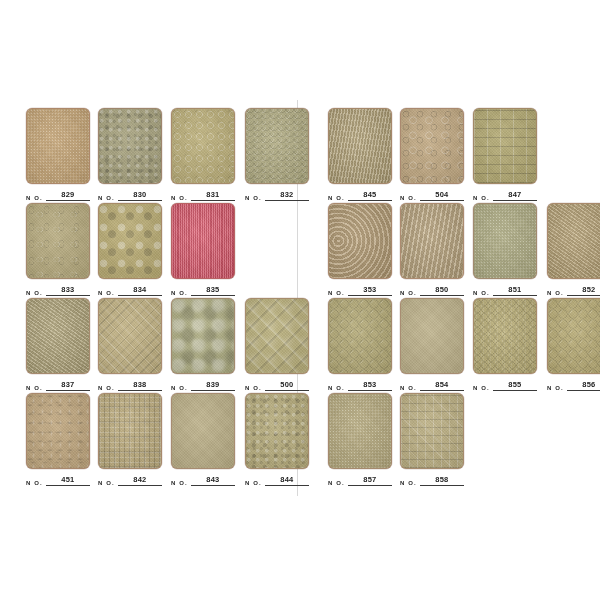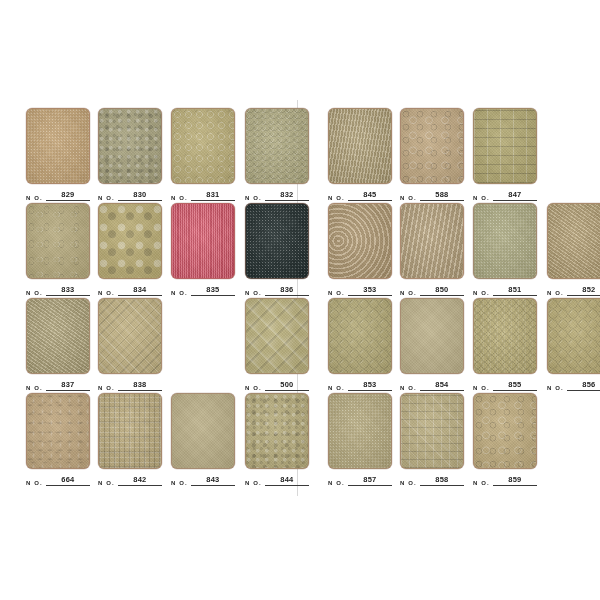--- a/index.html
+++ b/index.html
@@ -278,31 +278,20 @@
           <div class="swatch p-vstripe" style="background-color: rgb(228, 86, 107);">
             <div class="tex"></div>
             <div class="grain"></div>
             <div class="vign"></div>
           </div>
           <div class="caption">
             <span class="cap-no">N O.</span>
             <span class="cap-line">835</span>
           </div>
         </div>
-        <div class="cell c3">
-          <div class="swatch p-fine-dot" style="background-color: rgb(31, 43, 43);">
-            <div class="tex"></div>
-            <div class="grain"></div>
-            <div class="vign"></div>
-          </div>
-          <div class="caption">
-            <span class="cap-no">N O.</span>
-            <span class="cap-line">836</span>
-          </div>
-        </div>
       </div>
       <div class="row">
         <div class="cell c0">
           <div class="swatch p-hatch" style="background-color: rgb(187, 174, 128);">
             <div class="tex"></div>
             <div class="grain"></div>
             <div class="vign"></div>
           </div>
           <div class="caption">
             <span class="cap-no">N O.</span>
@@ -311,20 +300,31 @@
         </div>
         <div class="cell c1">
           <div class="swatch p-diamond" style="background-color: rgb(195, 179, 131);">
             <div class="tex"></div>
             <div class="grain"></div>
             <div class="vign"></div>
           </div>
           <div class="caption">
             <span class="cap-no">N O.</span>
             <span class="cap-line">838</span>
+          </div>
+        </div>
+        <div class="cell c2">
+          <div class="swatch p-blur" style="background-color: rgb(175, 174, 130);">
+            <div class="tex"></div>
+            <div class="grain"></div>
+            <div class="vign"></div>
+          </div>
+          <div class="caption">
+            <span class="cap-no">N O.</span>
+            <span class="cap-line">839</span>
           </div>
         </div>
         <div class="cell c3">
           <div class="swatch p-quilt" style="background-color: rgb(188, 178, 124);">
             <div class="tex"></div>
             <div class="grain"></div>
             <div class="vign"></div>
           </div>
           <div class="caption">
             <span class="cap-no">N O.</span>
@@ -334,21 +334,21 @@
       </div>
       <div class="row">
         <div class="cell c0">
           <div class="swatch p-wormy" style="background-color: rgb(194, 168, 126);">
             <div class="tex"></div>
             <div class="grain"></div>
             <div class="vign"></div>
           </div>
           <div class="caption">
             <span class="cap-no">N O.</span>
-            <span class="cap-line">664</span>
+            <span class="cap-line">451</span>
           </div>
         </div>
         <div class="cell c1">
           <div class="swatch p-plaid" style="background-color: rgb(191, 174, 126);">
             <div class="tex"></div>
             <div class="grain"></div>
             <div class="vign"></div>
           </div>
           <div class="caption">
             <span class="cap-no">N O.</span>
@@ -393,21 +393,21 @@
           </div>
         </div>
         <div class="cell c1">
           <div class="swatch p-curl" style="background-color: rgb(196, 171, 131);">
             <div class="tex"></div>
             <div class="grain"></div>
             <div class="vign"></div>
           </div>
           <div class="caption">
             <span class="cap-no">N O.</span>
-            <span class="cap-line">588</span>
+            <span class="cap-line">504</span>
           </div>
         </div>
         <div class="cell c2">
           <div class="swatch p-brick" style="background-color: rgb(180, 170, 114);">
             <div class="tex"></div>
             <div class="grain"></div>
             <div class="vign"></div>
           </div>
           <div class="caption">
             <span class="cap-no">N O.</span>
@@ -523,26 +523,15 @@
           <div class="swatch p-grid-x" style="background-color: rgb(189, 176, 130);">
             <div class="tex"></div>
             <div class="grain"></div>
             <div class="vign"></div>
           </div>
           <div class="caption">
             <span class="cap-no">N O.</span>
             <span class="cap-line">858</span>
           </div>
         </div>
-        <div class="cell c2">
-          <div class="swatch p-curl" style="background-color: rgb(194, 174, 126);">
-            <div class="tex"></div>
-            <div class="grain"></div>
-            <div class="vign"></div>
-          </div>
-          <div class="caption">
-            <span class="cap-no">N O.</span>
-            <span class="cap-line">859</span>
-          </div>
-        </div>
       </div>
     </div>
 </div>
 
 </body></html>

